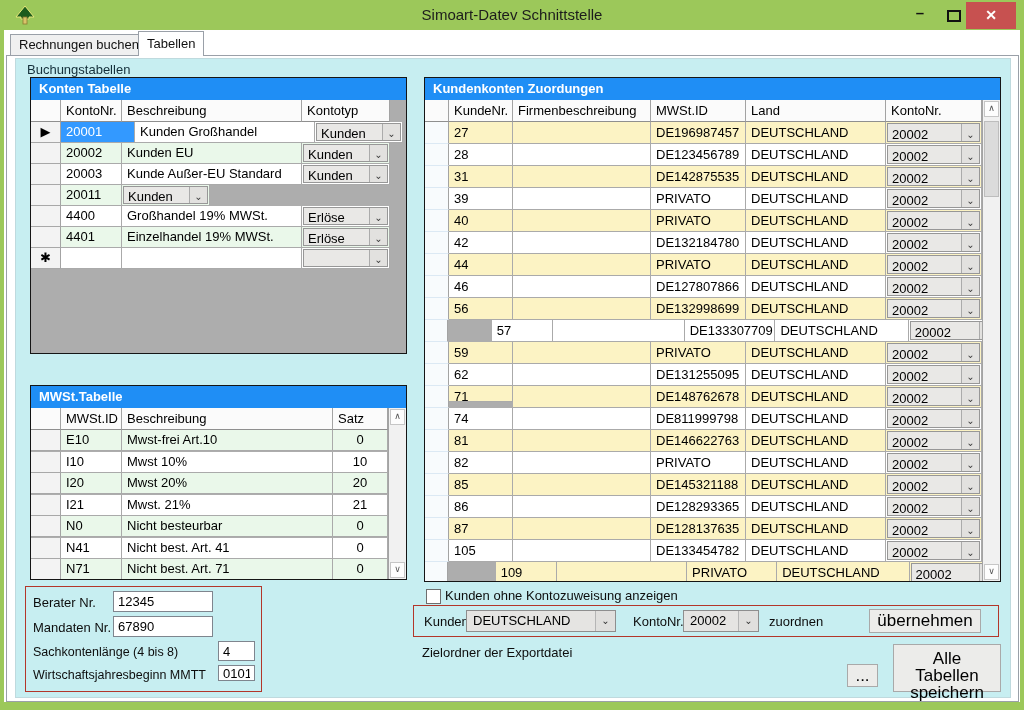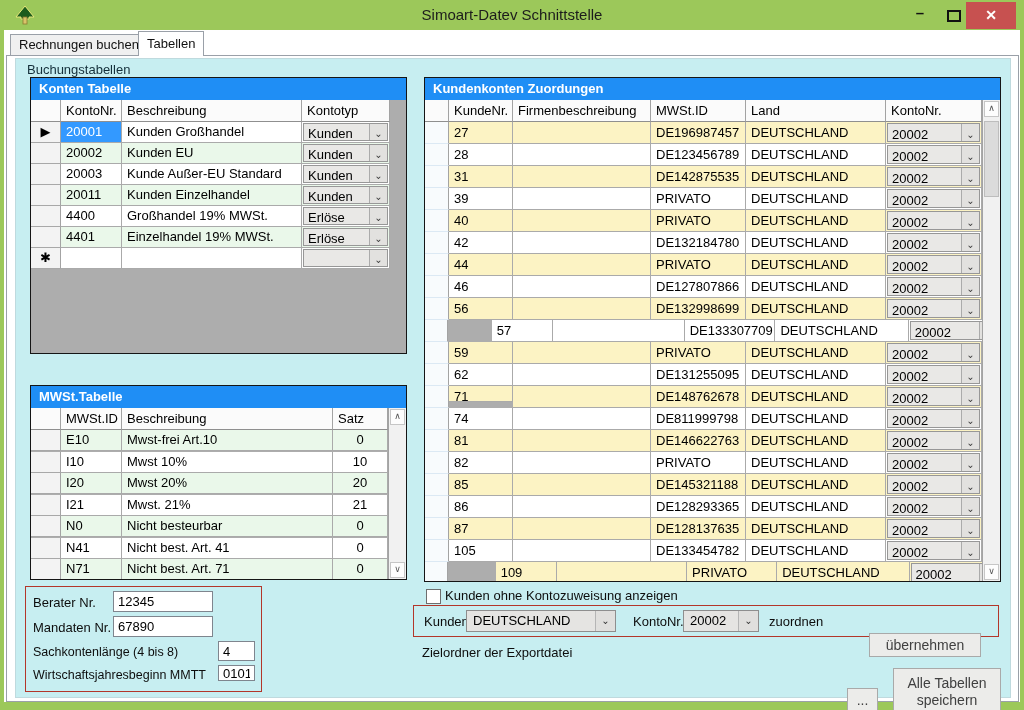--- a/index.html
+++ b/index.html
@@ -55,22 +55,22 @@
   .sb{position:absolute;left:1px;right:1px;height:16px;background:#fdfdfd;border:1px solid #c6c6c6;
       text-align:center;line-height:13px;font-size:9px;color:#555;box-sizing:border-box;}
   .sb-up{top:1px;}.sb-down{bottom:1px;}
   .thumb{position:absolute;left:1px;right:1px;background:#dbdbdb;border:1px solid #bdbdbd;box-sizing:border-box;}
   
   .redbox{position:absolute;border:1px solid #b3362a;}
   .flabel{position:absolute;font-size:13px;color:#0d0d0d;white-space:nowrap;}
   .tinput{position:absolute;background:#fff;border:1px solid #7f858e;font-size:13px;padding:0 4px;
           box-sizing:border-box;color:#000;font-family:inherit;outline:none;}
   .checkbox{position:absolute;width:13px;height:13px;background:#fff;border:1px solid #6e6e6e;}
-  .btn{position:absolute;background:#ececea;border:1px solid #a9a9a9;font-size:14px;color:#404040;
-       text-align:center;font-family:inherit;box-sizing:border-box;margin-top:24px;}
+  .btn{position:absolute;background:#ececea;border:1px solid #a9a9a9;font-size:17px;color:#000000;
+       text-align:center;font-family:inherit;box-sizing:border-box;}
   .bigcombo{position:absolute;display:flex;background:#e5e4e2;border:1px solid #8e8e8e;box-sizing:border-box;}
   .bigcombo .ct{flex:1;font-size:13px;line-height:20px;padding:0 6px;overflow:hidden;white-space:nowrap;}
   .bigcombo .ca{width:19px;text-align:center;line-height:20px;font-size:10px;color:#333;
                 border-left:1px solid #b5b5b5;background:#e0dfdd;}
 </style>
 </head>
 <body>
 
 <div class="window">
 
@@ -99,21 +99,21 @@
           <div class="panel-title">Konten Tabelle</div>
           <div class="grid" id="konten-grid">
               <div class="hrow">
                 <div class="hcell" style="width: 30px;"></div>
                 <div class="hcell" style="width: 61px;">KontoNr.</div>
                 <div class="hcell" style="width: 180px;">Beschreibung</div>
                 <div class="hcell" style="width: 88px;">Kontotyp</div>
               </div>
               <div class="row" style="height: 21px; line-height: 20px;">
                 <div class="cell rowhead" style="width: 30px; height: 21px; line-height: 20px;">▶</div>
-                <div class="cell sel" style="width: 61px; height: 21px; line-height: 20px;">20001</div>
+                <div class="cell sel" style="width: 74px; height: 21px; line-height: 20px;">20001</div>
                 <div class="cell " style="width: 180px; height: 21px; line-height: 20px;">Kunden Großhandel</div>
                 <div class="cell combo-cell " style="width: 88px; display: flex;">
                   <div class="combo">
                     <div class="ct">Kunden</div>
                     <div class="ca">⌄</div>
                   </div>
                 </div>
               </div>
               <div class="row" style="height: 21px; line-height: 20px;">
                 <div class="cell rowhead" style="width: 30px; height: 21px; line-height: 20px;"></div>
@@ -133,21 +133,20 @@
                 <div class="cell combo-cell " style="width: 88px; display: flex;">
                   <div class="combo">
                     <div class="ct">Kunden</div>
                     <div class="ca">⌄</div>
                   </div>
                 </div>
               </div>
               <div class="row" style="height: 21px; line-height: 20px;">
                 <div class="cell rowhead" style="width: 30px; height: 21px; line-height: 20px;"></div>
                 <div class="cell green" style="width: 61px; height: 21px; line-height: 20px;">20011</div>
-                <div class="cell green" style="width: 180px; height: 21px; line-height: 20px;">Kunden Einzelhandel</div>
                 <div class="cell combo-cell green" style="width: 88px; display: flex;">
                   <div class="combo">
                     <div class="ct">Kunden</div>
                     <div class="ca">⌄</div>
                   </div>
                 </div>
               </div>
               <div class="row" style="height: 21px; line-height: 20px;">
                 <div class="cell rowhead" style="width: 30px; height: 21px; line-height: 20px;"></div>
                 <div class="cell " style="width: 61px; height: 21px; line-height: 20px;">4400</div>

